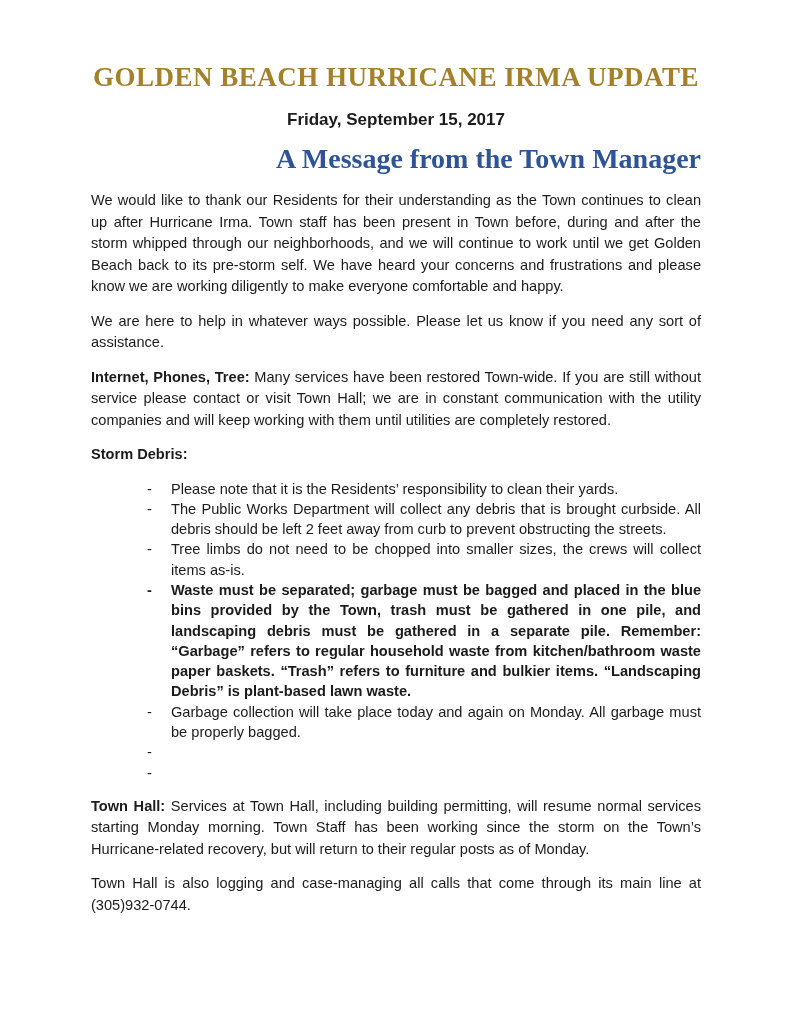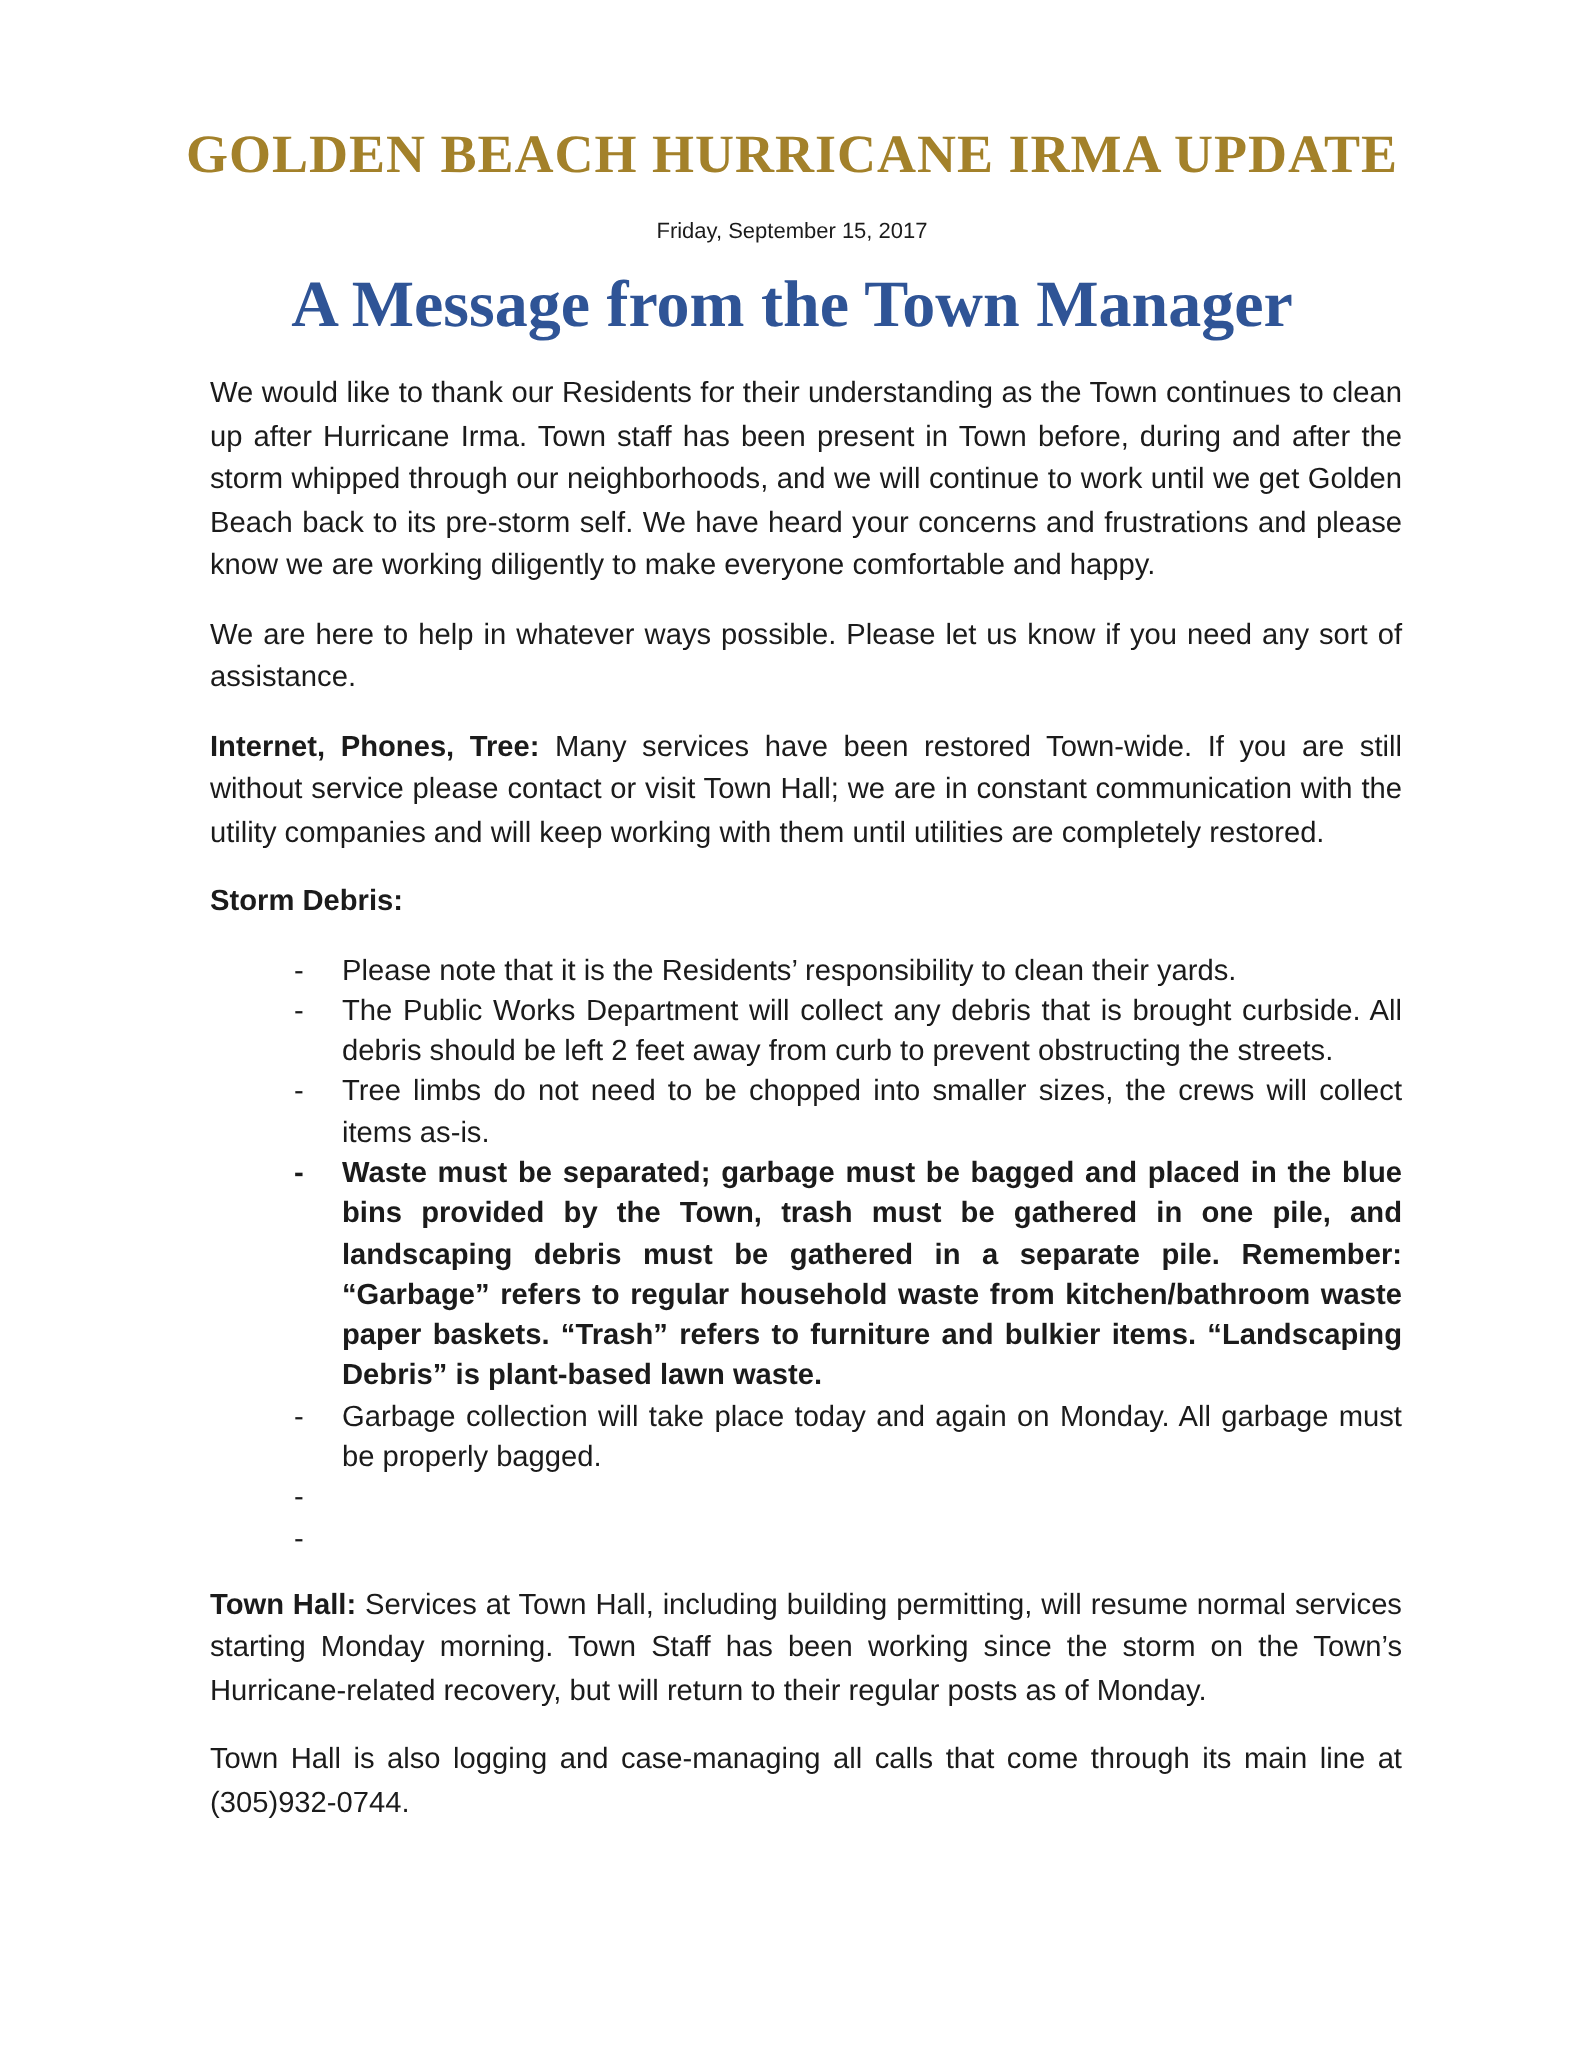--- a/index.html
+++ b/index.html
@@ -24,38 +24,38 @@
   .doc-title {
     font-family: "Liberation Serif", serif;
     font-weight: bold;
     font-size: 27px;
     letter-spacing: 0.5px;
     color: #a3812a;
     text-align: center;
     margin: 0 0 17px 0;
   }
   .doc-date {
-    font-size: 11px;
-    font-weight: normal;
+    font-size: 17px;
+    font-weight: bold;
     text-align: center;
     margin: 0 0 13px 0;
   }
   .doc-subtitle {
     font-family: "Liberation Serif", serif;
     font-weight: bold;
-    font-size: 33px;
+    font-size: 28px;
     color: #2f5496;
-    text-align: center;
+    text-align: right;
     margin: 0 0 15px 0;
   }
   p.body-text {
     font-size: 14.6px;
     line-height: 21.5px;
     text-align: justify;
-    margin: 0 0 13px 14px;
+    margin: 0 0 13px 0;
   }
   .bold { font-weight: bold; }
   ul.debris-list {
     list-style: none;
     margin: 0 0 13px 0;
     padding: 0;
   }
   ul.debris-list li {
     display: flex;
     font-size: 14.6px;

